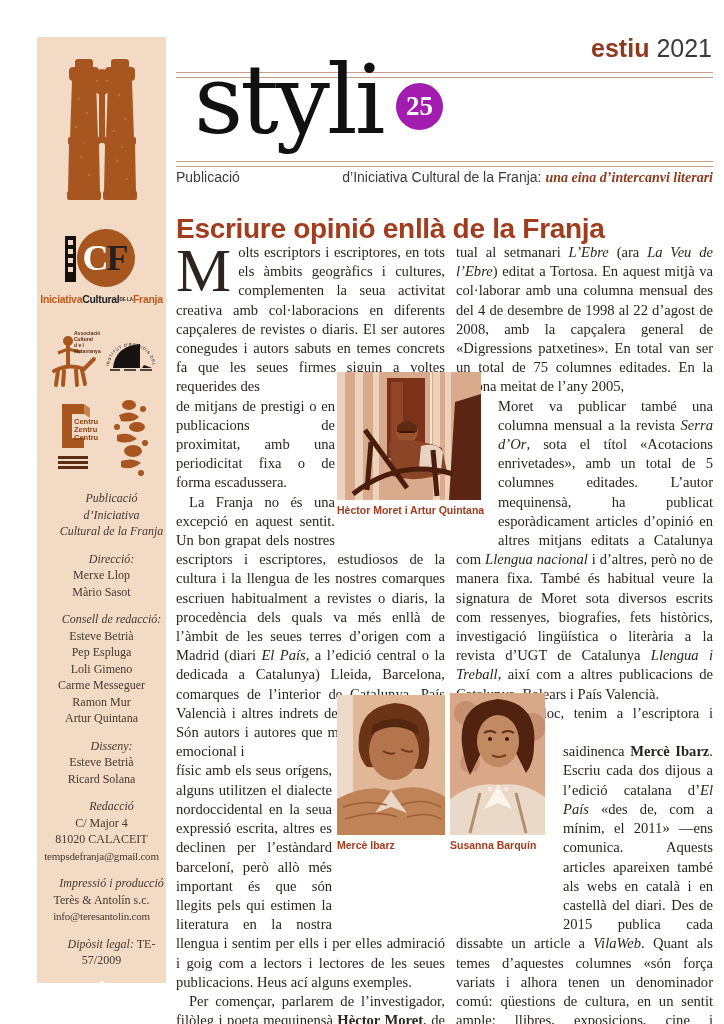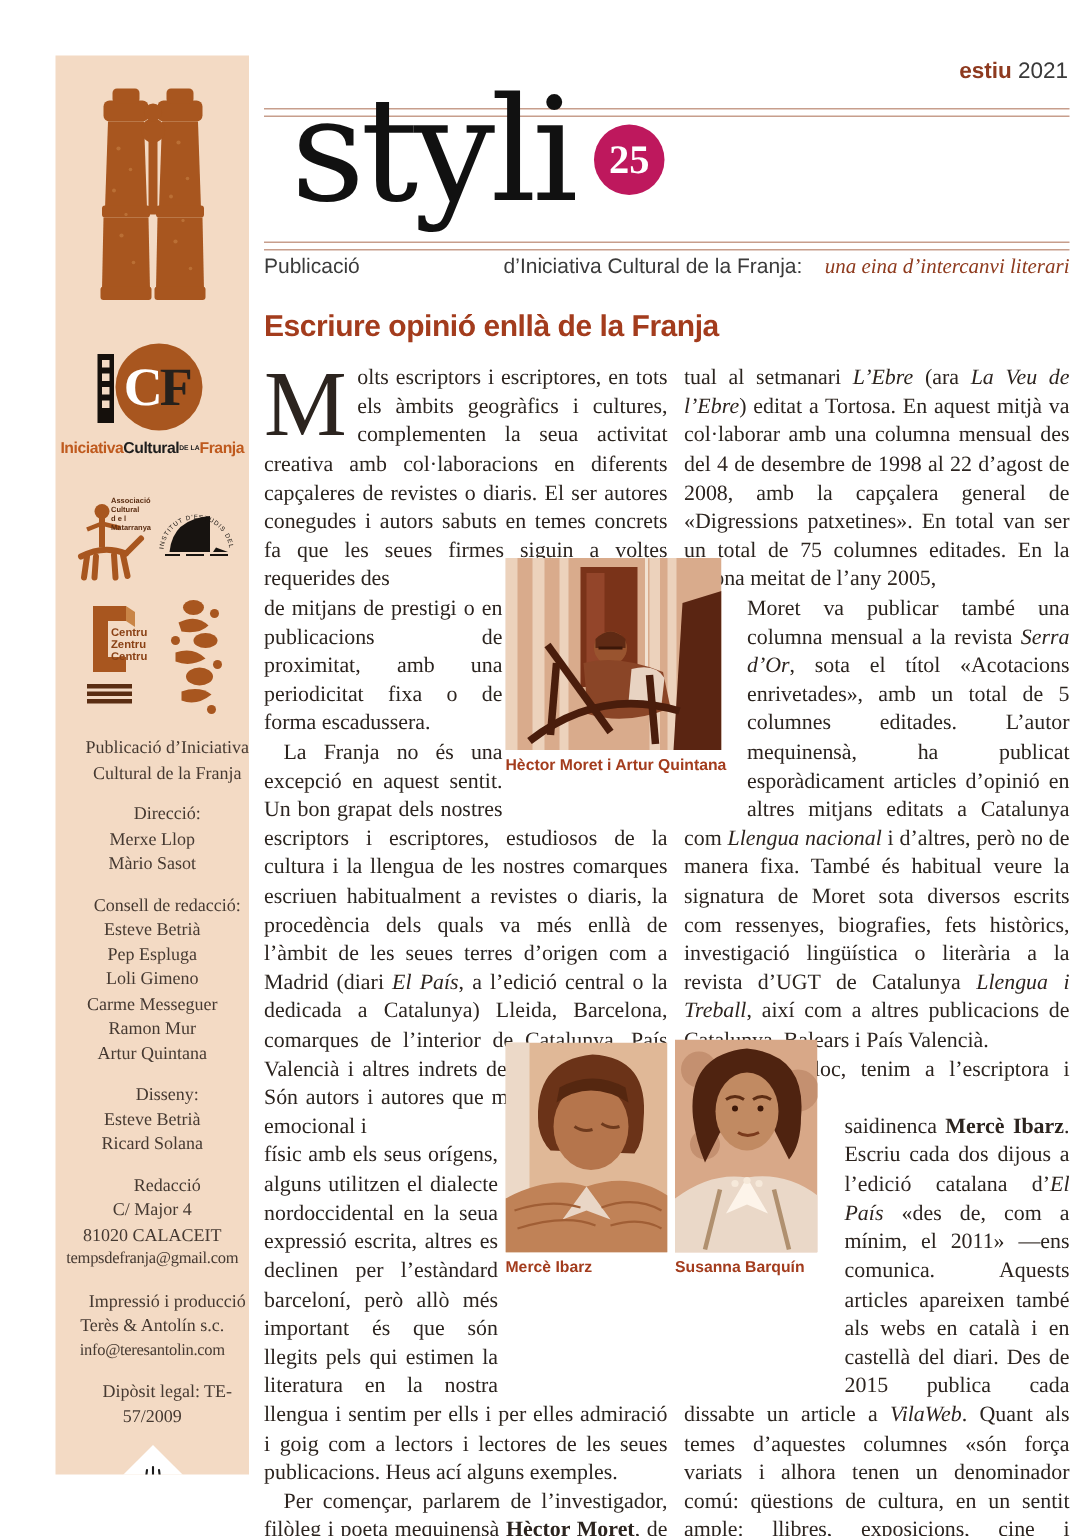--- a/index.html
+++ b/index.html
@@ -19,47 +19,47 @@
   .icf-f{position:absolute;left:42px;top:8px;font-family:"Liberation Serif",serif;font-weight:bold;
          font-size:36px;color:#26211c;line-height:42px;}
   .icf-word{margin-top:4px;font-family:"Liberation Sans",sans-serif;font-size:10.5px;font-weight:bold;
             white-space:nowrap;letter-spacing:-0.3px;}
   .icf-word .o{color:#bf5a1e;} .icf-word .k{color:#1d1d1d;}
   .icf-word .tiny{font-size:4.5px;letter-spacing:0;vertical-align:2px;}
   .logo-grid{margin:20px auto 0;width:116px;display:grid;grid-template-columns:60px 54px;
              gap:4px 0;align-items:center;justify-items:center;}
   .sb-text{font-size:12px;line-height:16.5px;color:#453931;}
   .sb-block{margin-top:11px;}
-  .sb-label{padding-left:20px;}
+  .sb-label{font-style:italic;padding-left:20px;}
   .sb-mail{font-size:11px;letter-spacing:-0.2px;}
   .muntaner{margin-top:8px;}
 
   
   .date-line{position:absolute;top:36px;right:12px;font-family:"Liberation Sans",sans-serif;
-             font-size:15px;line-height:24px;margin-left:28px;}
+             font-size:25px;line-height:24px;margin-left:28px;}
   .date-line .season{font-weight:bold;color:#8e3a1f;}
   .date-line .year{color:#3a3a3a;}
   .rule{position:absolute;left:176px;width:537px;height:4px;
         border-top:1.5px solid #c79e8c;border-bottom:1.5px solid #c79e8c;}
   .rule1{top:72px;} .rule2{top:161px;}
   .mast-left{position:absolute;left:194px;top:52px;font-family:"DejaVu Serif",serif;
              font-size:96px;line-height:96px;color:#111111;letter-spacing:-3px;z-index:3;}
   .mast-right{position:absolute;right:10px;top:52px;font-family:"DejaVu Serif",serif;font-style:italic;
              font-size:96px;line-height:96px;color:#111111;letter-spacing:-3px;z-index:3;}
   .issue-circle{position:absolute;left:396px;top:83px;width:47px;height:47px;border-radius:50%;
-                background:#be185d;z-index:4;text-align:center;}
+                background:#a21caf;z-index:4;text-align:center;}
   .issue-circle span{font-family:"Liberation Serif",serif;font-weight:bold;font-size:27px;
                      line-height:47px;color:#ffffff;}
   .tagline{position:absolute;left:176px;top:169px;width:537px;font-family:"Liberation Sans",sans-serif;
            font-size:14px;color:#3b3b3b;z-index:2;}
   .tagline .lead{position:absolute;left:0;top:0;}
   .tagline .rest{position:absolute;right:0;top:0;white-space:nowrap;}
-  .tagline .motto{font-family:"Liberation Serif",serif;font-style:italic;font-weight:normal;color:#8e3a1d;margin-left:11px;}
+  .tagline .motto{font-family:"Liberation Serif",serif;font-style:italic;font-weight:bold;color:#8e3a1d;}
   .article-title{position:absolute;left:176px;top:194px;width:537px;
-                 font-family:"Liberation Sans",sans-serif;font-weight:bold;font-size:20px;
+                 font-family:"Liberation Sans",sans-serif;font-weight:bold;font-size:28px;
                  letter-spacing:-0.3px;color:#a33c1d;}
 
   
   .columns{position:absolute;left:176px;top:243px;width:537px;display:flex;gap:11px;
            color:#2c241f;font-size:14.6px;line-height:19.2px;text-align:justify;}
   .col1{width:269px;} .col2{width:257px;}
   .columns p{margin:0;}
   .ind{text-indent:13px;}
   .dropcap{float:left;font-size:62px;line-height:49px;padding:3px 7px 0 0;color:#2c241f;}
   .sp{background:transparent;}

